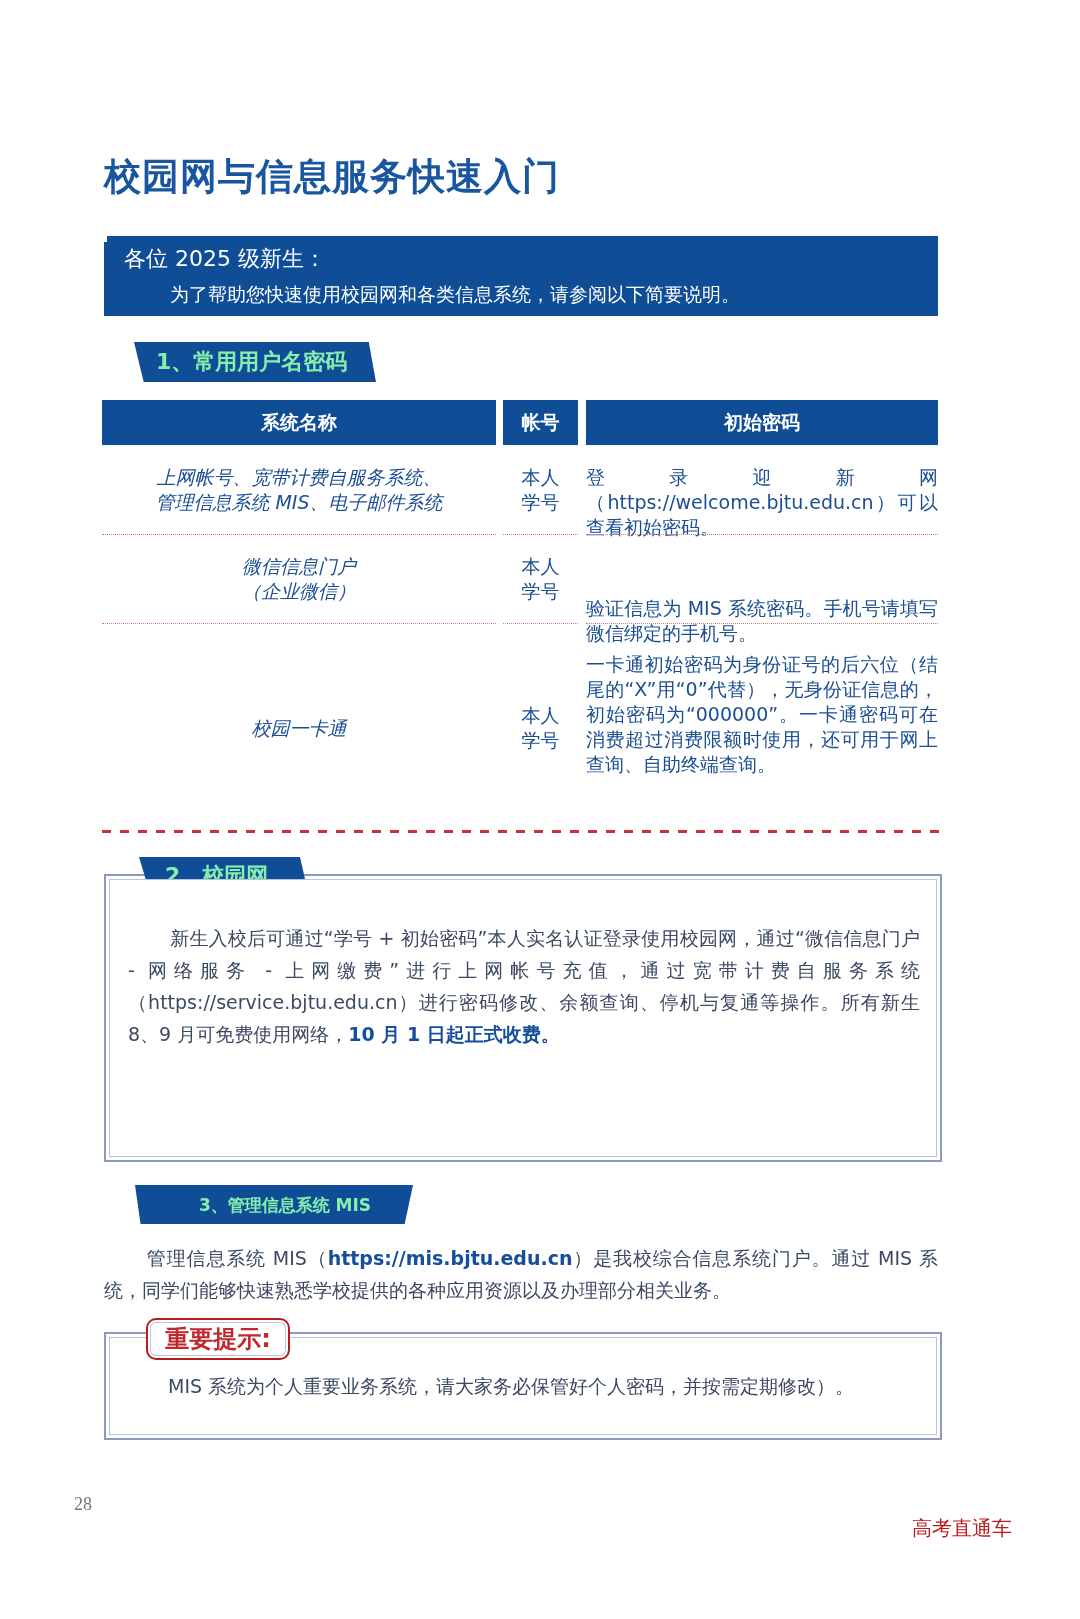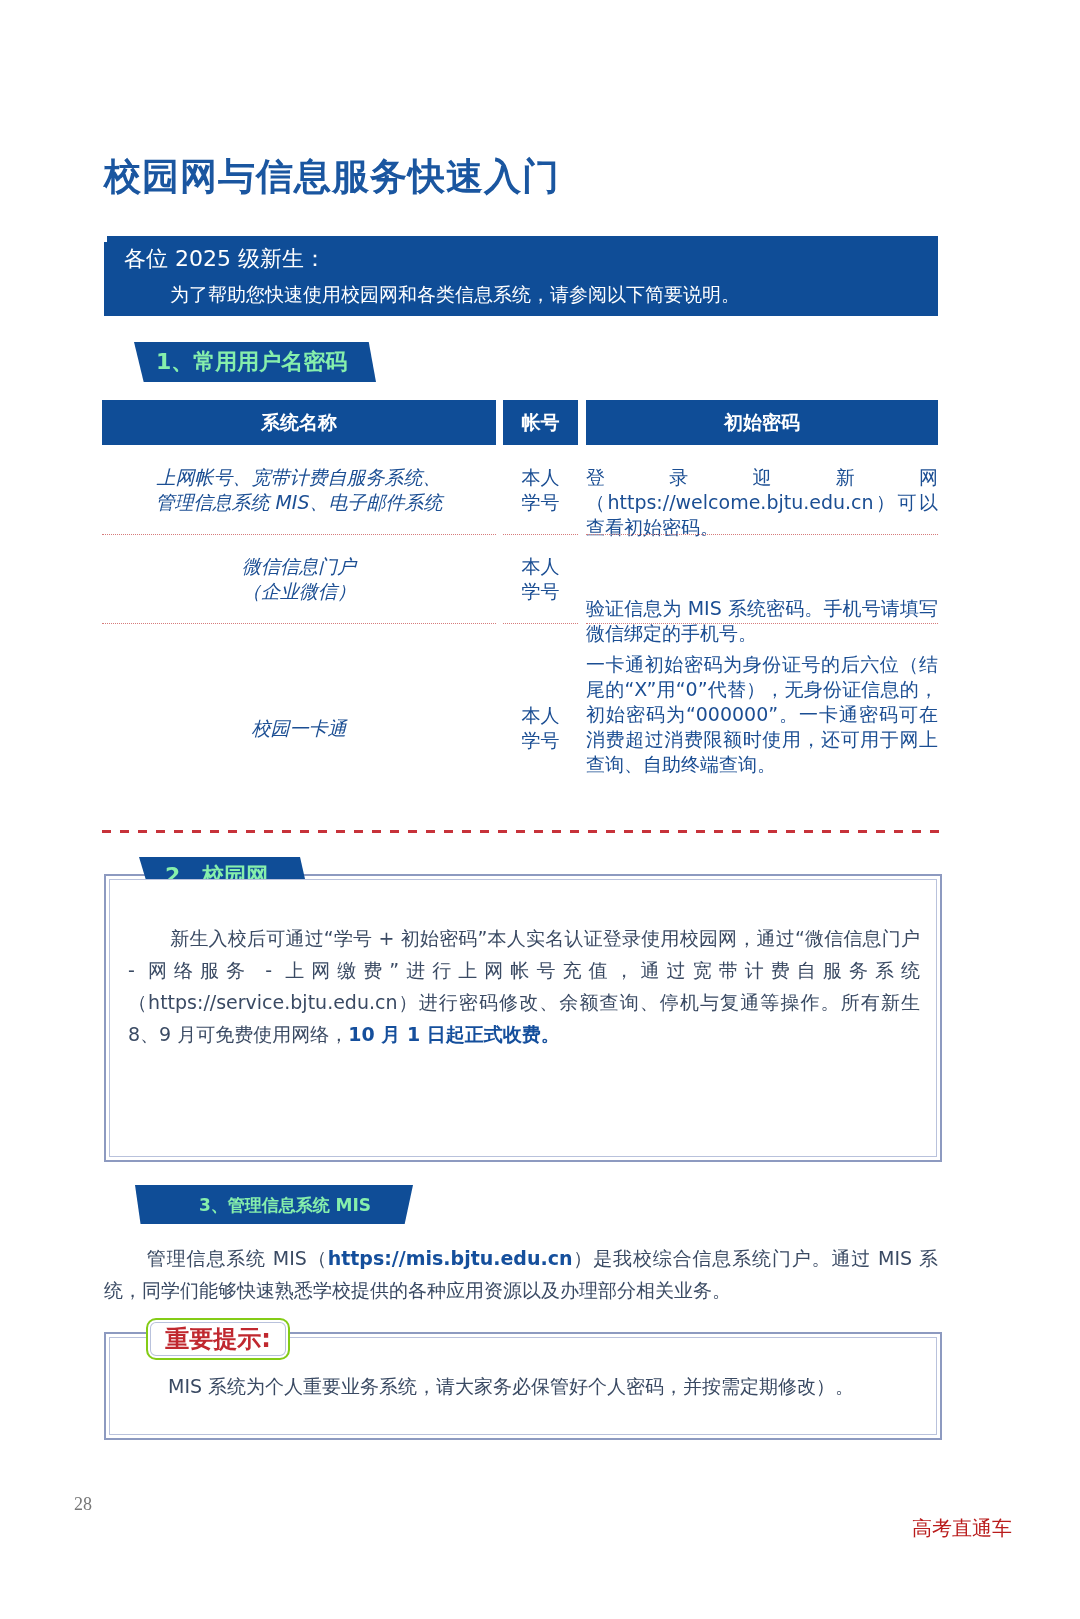--- a/index.html
+++ b/index.html
@@ -47,21 +47,21 @@
   .frame3 { left:104px; top:1332px; width:834px; height:104px; }
 
   .para { font-size:19px; line-height:32px; color:#3a4a63; text-align:justify; }
   .p2 { left:128px; top:916px; width:792px; }
   .hl { color:#154f9c; font-weight:bold; }
   .indent { display:inline-block; width:42px; }
 
   .p3 { left:104px; top:1242px; width:834px; }
   .p3 .link { color:#154f9c; font-weight:bold; }
 
-  .tip-badge { left:146px; top:1318px; width:140px; height:38px; border:2px solid #84cc16; border-radius:10px;
+  .tip-badge { left:146px; top:1318px; width:140px; height:38px; border:2px solid #b91c1c; border-radius:10px;
                background:#fff; box-shadow: inset 0 0 0 2px #fff, inset 0 0 0 3px #b9c2dc;
                color:#c0282f; font-size:24px; font-weight:bold; line-height:38px; text-align:center; }
   .tip-text { left:168px; top:1374px; font-size:19px; color:#3a4a63; white-space:nowrap; }
 
   .page-num { left:74px; top:1494px; font-family:"Liberation Serif","DejaVu Serif",serif; font-size:18px; color:#777; }
   .watermark { left:912px; top:1515px; font-size:20px; color:#b91c1c; white-space:nowrap; }
 </style>
 </head>
 <body>
 

